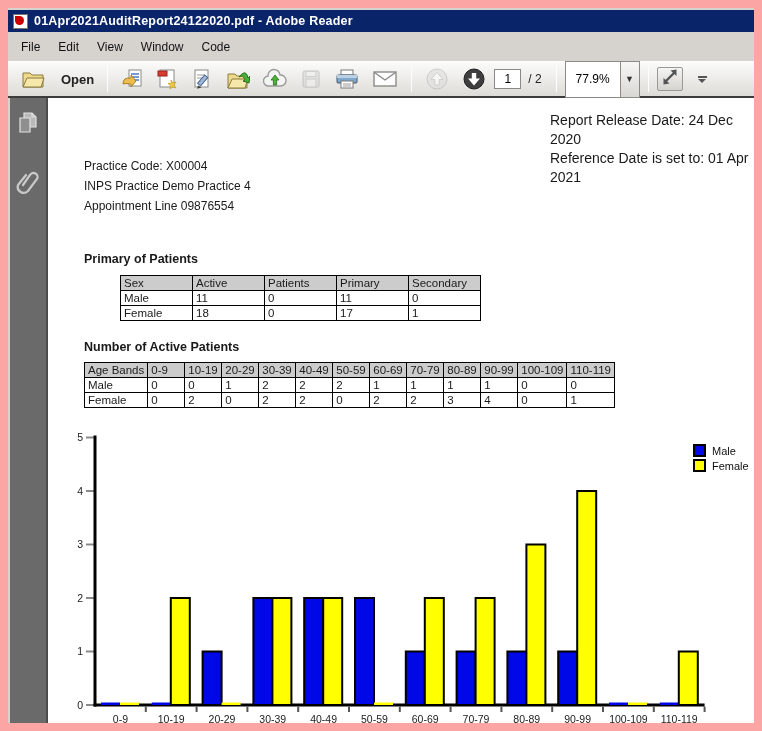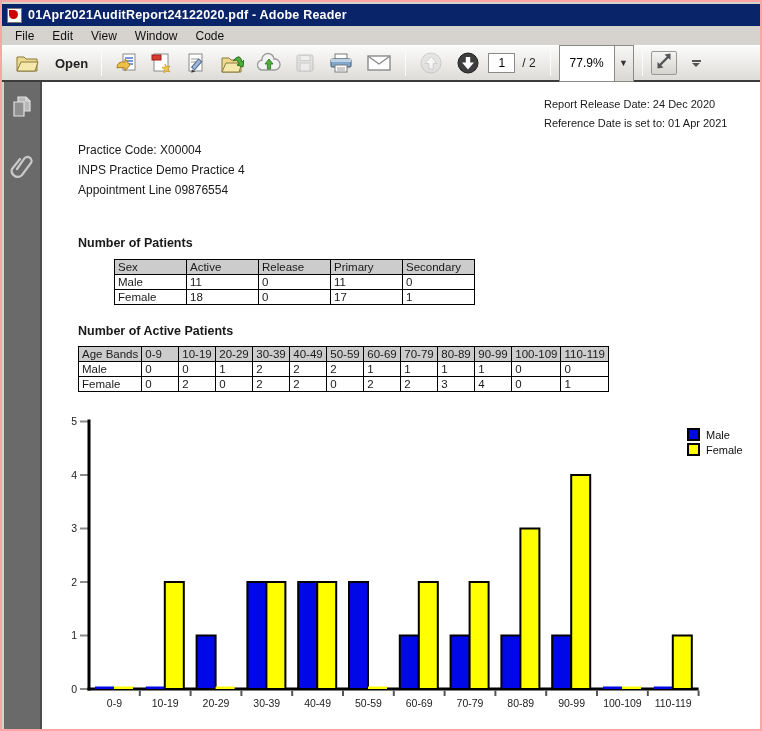--- a/index.html
+++ b/index.html
@@ -1,41 +1,41 @@
 <!DOCTYPE html>
 <html><head>
 <meta charset="utf-8">
 <style>
   * { box-sizing: border-box; margin: 0; padding: 0; }
   html,body { background:#888; }
   body { font-family: "Liberation Sans", sans-serif; }
 
   .window {
     width: 762px; height: 731px;
-    border: 2px solid #fca5a5;
+    border: 8px solid #fca5a5;
     background: #000000;
     display: flex; flex-direction: column;
     position: relative;
   }
 
   
   .titlebar {
     height: 24px; background: #0a246a;
     border-top: 2px solid #d6d3ce;
     display: flex; align-items: center; gap: 6px;
     padding-left: 5px; flex: 0 0 auto;
   }
   .titlebar .title-text { color:#fff; font-weight: bold; font-size: 12.5px; letter-spacing: .2px; }
   .pdf-icon { width: 15px; height: 15px; position: relative; flex: 0 0 auto; }
   .pdf-icon .page { position:absolute; inset:0; background:#fff; border:1px solid #777; }
   .pdf-icon .swirl { position:absolute; left:2px; top:2px; width:9px; height:9px; background:#c00; border-radius: 0 60% 60% 60%; }
 
   
   .menubar {
-    height: 19px; background:#d6d3ce; display:flex; align-items:center;
+    height: 29px; background:#d6d3ce; display:flex; align-items:center;
     font-size: 12px; color:#111; padding-left: 4px; flex:0 0 auto;
   }
   .menubar .menu-item { padding: 1px 9px; cursor: default; }
 
   
   .toolbar {
     height: 37px; flex:0 0 auto;
     background: linear-gradient(#fbfbfa, #dedcd8);
     border-top: 1px solid #fff;
     border-bottom: 2px solid #3c3c3c;
@@ -67,21 +67,21 @@
 
   
   .content { flex:1; display:flex; min-height:0; }
   .side-panel {
     width: 40px; background:#6a6a6a; flex:0 0 auto;
     border-left: 2px solid #d6d3ce; border-right: 2px solid #4c4c4c;
     display:flex; flex-direction:column; align-items:center; padding-top: 13px; gap: 30px;
   }
   .doc-area { flex:1; background:#fff; position:relative; overflow:hidden; font-family:"Liberation Sans",sans-serif; color:#1a1a1a; }
 
-  .release-block { position:absolute; left: 502px; top: 13px; font-size: 11px; line-height: 19px; }
+  .release-block { position:absolute; left: 502px; top: 13px; font-size: 14px; line-height: 19px; }
   .practice-block { position:absolute; left: 36px; top: 58px; font-size: 12px; line-height: 20px; }
   .section-heading { position:absolute; left: 36px; font-size: 12.5px; font-weight: bold; }
   .h1pos { top: 154px; } .h2pos { top: 242px; }
 
   table.doc-table { position:absolute; left:36px; border-collapse: collapse; font-size: 11.5px; }
   table.doc-table th, table.doc-table td {
     border: 1px solid #000; text-align:left; font-weight: normal;
     padding: 0 3px; height: 15px; white-space: nowrap;
   }
   table.doc-table th { background: #ccc; }
@@ -267,27 +267,27 @@
         <div>Report Release Date: 24 Dec 2020</div>
         <div>Reference Date is set to: 01 Apr 2021</div>
       </div>
 
       <div class="practice-block">
         <div>Practice Code: X00004</div>
         <div>INPS Practice Demo Practice 4</div>
         <div>Appointment Line 09876554</div>
       </div>
 
-      <div class="section-heading h1pos">Number of Patients</div>
+      <div class="section-heading h1pos">Primary of Patients</div>
       <table class="doc-table t1pos" id="patients-table">
         <thead>
             <tr>
               <th>Sex</th>
               <th>Active</th>
-              <th>Release</th>
+              <th>Patients</th>
               <th>Primary</th>
               <th>Secondary</th>
             </tr>
           </thead>
         <tbody>
             <tr>
               <td>Male</td>
               <td>11</td>
               <td>0</td>
               <td>11</td>

